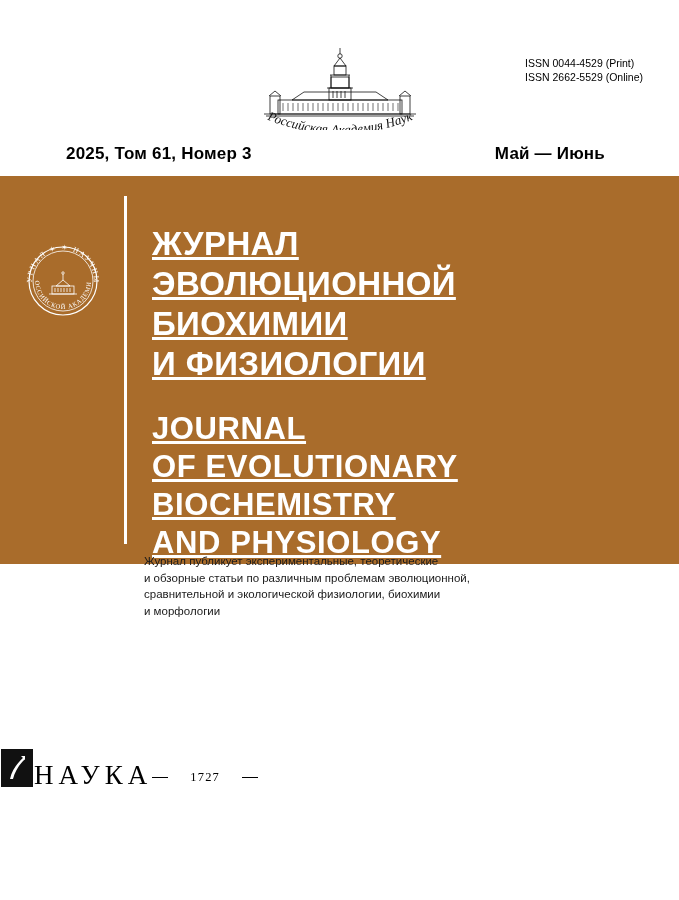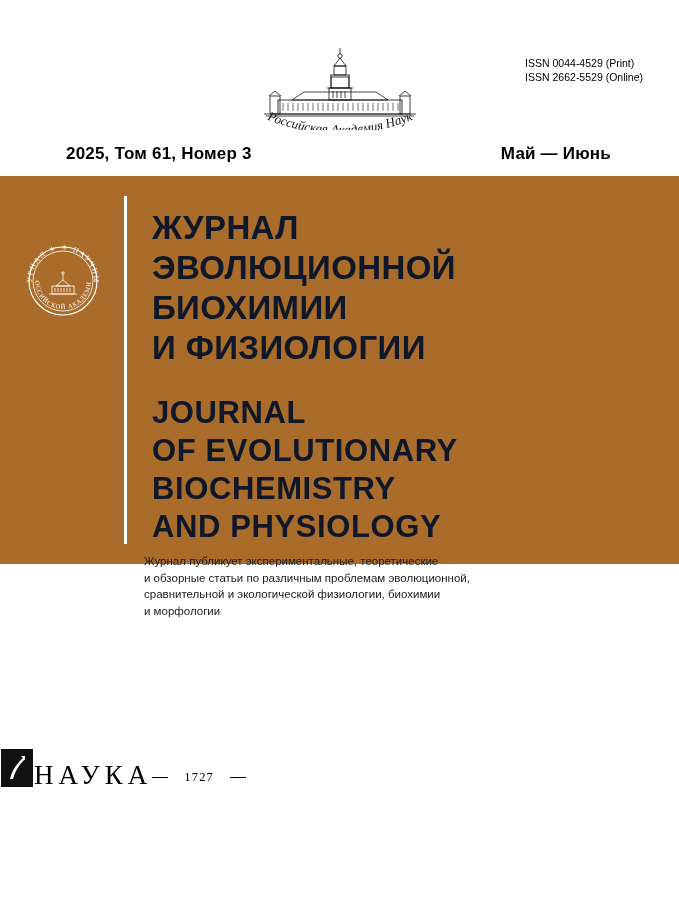--- a/index.html
+++ b/index.html
@@ -39,21 +39,21 @@
     top: 44px;
     display: flex;
     flex-direction: column;
     align-items: center;
   }
   .academy-emblem svg { display: block; }
 
   .issue-line {
     position: absolute;
     left: 0;
-    right: 2px;
+    right: 8px;
     top: 144px;
     height: 26px;
   }
   .issue-line .volume {
     position: absolute;
     left: 66px;
     top: 0;
     font-size: 17px;
     font-weight: bold;
     letter-spacing: 0.2px;
@@ -90,23 +90,24 @@
     left: 18px;
     top: 60px;
     width: 90px;
     height: 90px;
   }
   .journal-seal svg { display: block; }
 
   .titles {
     position: absolute;
     left: 152px;
-    top: 32px;
+    top: 48px;
     width: 500px;
-    color: #0f172a;
+    color: #ffffff;
+    text-decoration: underline;
   }
   .title-ru {
     font-size: 33px;
     font-weight: bold;
     line-height: 40px;
     letter-spacing: 0.4px;
     margin: 0;
     white-space: pre-line;
   }
   .title-en {
@@ -148,21 +149,21 @@
     font-family: "Liberation Serif", serif;
     font-weight: normal;
   }
   .publisher-year {
     margin-top: 4px;
     font-size: 12.5px;
     letter-spacing: 1.2px;
     font-family: "Liberation Serif", serif;
     display: flex;
     align-items: center;
-    gap: 16px;
+    gap: 22px;
   }
   .publisher-year .dash {
     display: inline-block;
     width: 16px;
     height: 1px;
     background: #000;
   }
 </style>
 </head>
 <body>

